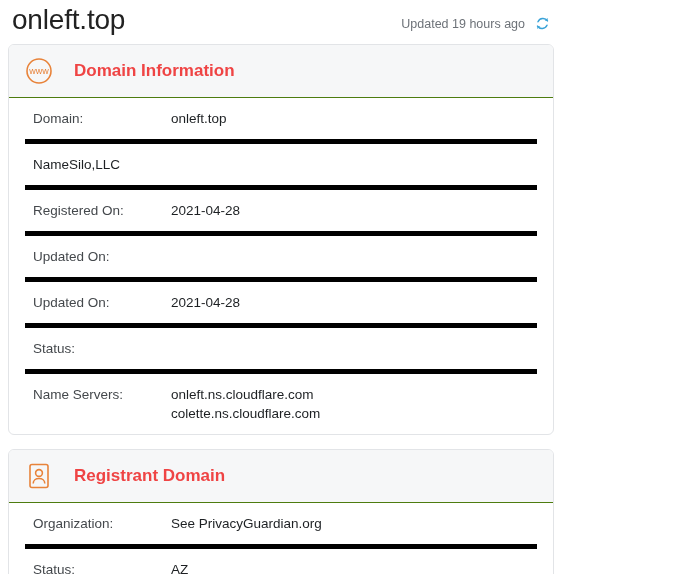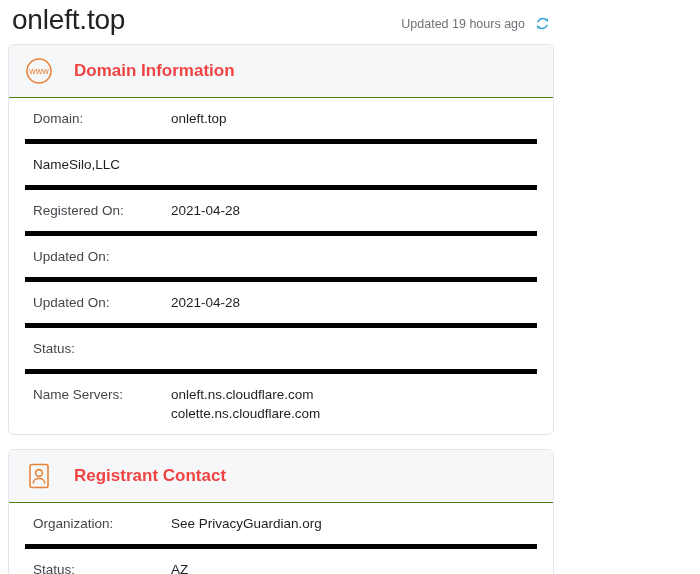--- a/index.html
+++ b/index.html
@@ -163,21 +163,21 @@
 
   <div class="card">
     <div class="card-header">
       <span class="hdr-icon">
         <svg width="28" height="28" viewBox="0 0 28 28" xmlns="http://www.w3.org/2000/svg">
           <rect x="5" y="2.5" width="18" height="23" rx="2" fill="none" stroke="#e8833a" stroke-width="1.6"></rect>
           <circle cx="14" cy="11" r="3.4" fill="none" stroke="#e8833a" stroke-width="1.6"></circle>
           <path d="M8.2 21.5c0-3.2 2.6-5 5.8-5s5.8 1.8 5.8 5" fill="none" stroke="#e8833a" stroke-width="1.6"></path>
         </svg>
       </span>
-      <span class="card-header-title">Registrant Contact</span>
+      <span class="card-header-title">Registrant Domain</span>
     </div>
     <div class="rows">
       <div class="row">
         <div class="row-label">Organization:</div>
         <div class="row-value">See PrivacyGuardian.org</div>
       </div>
       <div class="row">
         <div class="row-label">Status:</div>
         <div class="row-value">AZ</div>
       </div>

